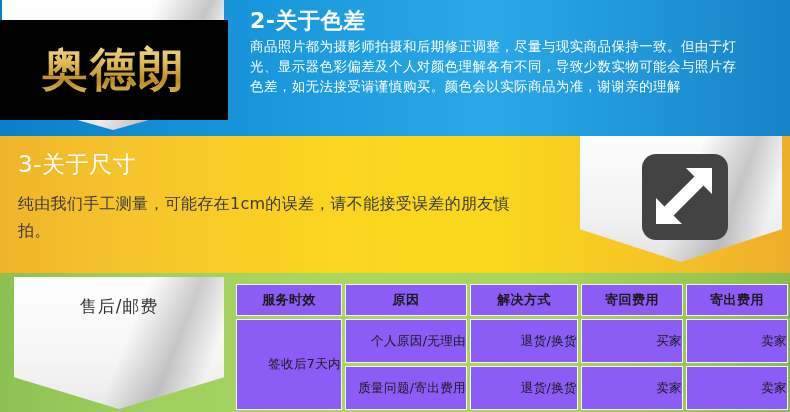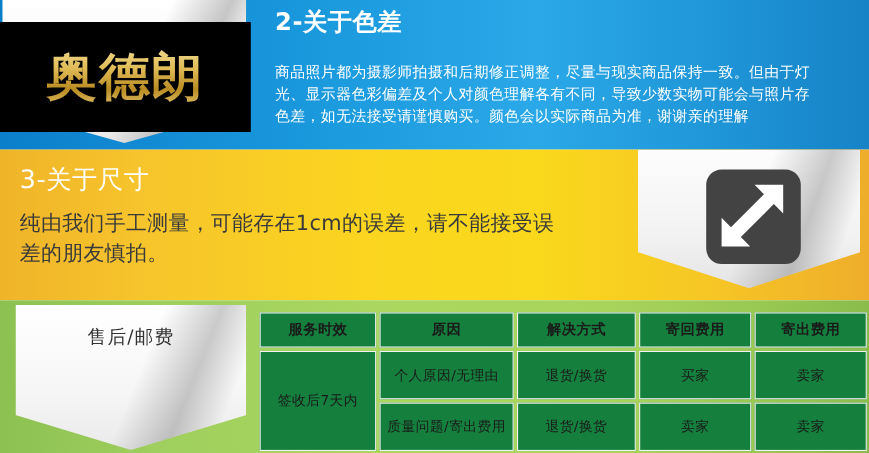--- a/index.html
+++ b/index.html
@@ -83,21 +83,21 @@
     font-size: 22px;
     font-weight: 700;
     line-height: 30px;
     letter-spacing: 0.5px;
   }
   .p-blue {
     color: #ffffff;
     font-size: 13.5px;
     line-height: 20px;
     letter-spacing: 0.4px;
-    margin-top: 20px;
+    margin-top: 0;
     width: 498px;
   }
 
   
   .sec-yellow {
     position: absolute;
     left: 0; top: 136px;
     width: 790px; height: 137px;
     background: linear-gradient(90deg,
         #f0b429 0%,
@@ -138,21 +138,21 @@
     width: 540px;
   }
   .h-yellow {
     color: #ffffff;
     font-size: 23px;
     line-height: 32px;
     letter-spacing: 0.5px;
   }
   .p-yellow {
     color: #3a3a3a;
-    font-size: 19px;
+    font-size: 16px;
     line-height: 27px;
     letter-spacing: 0.3px;
     margin-top: 10px;
     width: 500px;
   }
 
   
   .sec-green {
     position: absolute;
     left: 0; top: 273px;
@@ -196,35 +196,35 @@
   .svc-table {
     position: absolute;
     left: 233px; top: 281px;
     width: 542px; height: 122px;
     border-collapse: separate;
     border-spacing: 3px;
     table-layout: fixed;
   }
   .svc-table td, .svc-table th {
     border: 1px solid #f2f2f2;
-    background: #15803d;
+    background: #8b5cf6;
     color: #1a1a1a;
     font-size: 12.5px;
     text-align: center;
     vertical-align: middle;
     padding: 0;
     letter-spacing: 0.4px;
     font-weight: 400;
   }
   .svc-table th {
     font-weight: 700;
     height: 30px;
     font-size: 13px;
   }
-  .svc-table td { height: 42px; }
+  .svc-table td { height: 42px; text-align: right; }
   .cell-red { color: #cf2a14; }
   .col1 { width: 104px; }
   .col2 { width: 120px; }
   .col3 { width: 106px; }
   .col4 { width: 100px; }
   .col5 { width: 100px; }
 </style>
 </head>
 <body>
 

